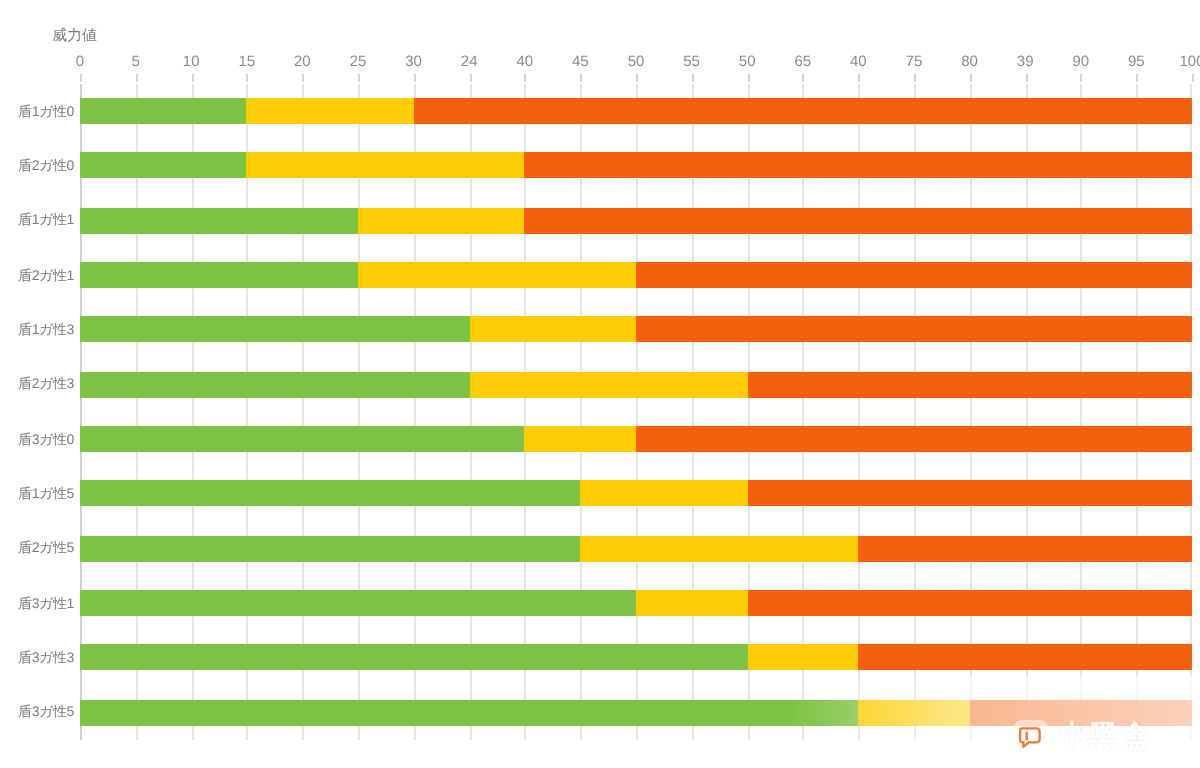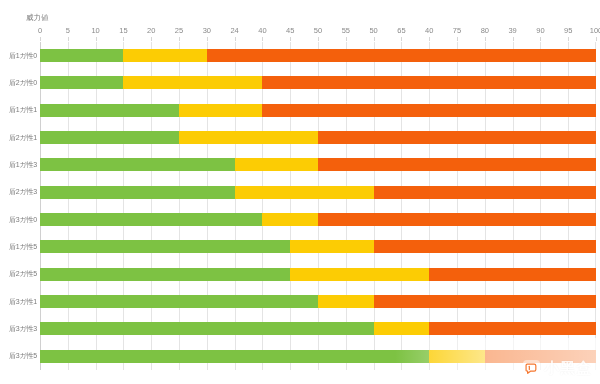--- a/index.html
+++ b/index.html
@@ -160,21 +160,21 @@
   .ylabel-text {
     font-size: 7px;
     color: #7a7a7a;
     white-space: nowrap;
     letter-spacing: -0.2px;
   }
 
   
   .watermark {
     position: absolute;
-    right: 8px;
+    right: 24px;
     bottom: 6px;
     display: flex;
     align-items: center;
     gap: 4px;
     opacity: 0.85;
     pointer-events: none;
   }
   .watermark-logo {
     width: 17px;
     height: 17px;

